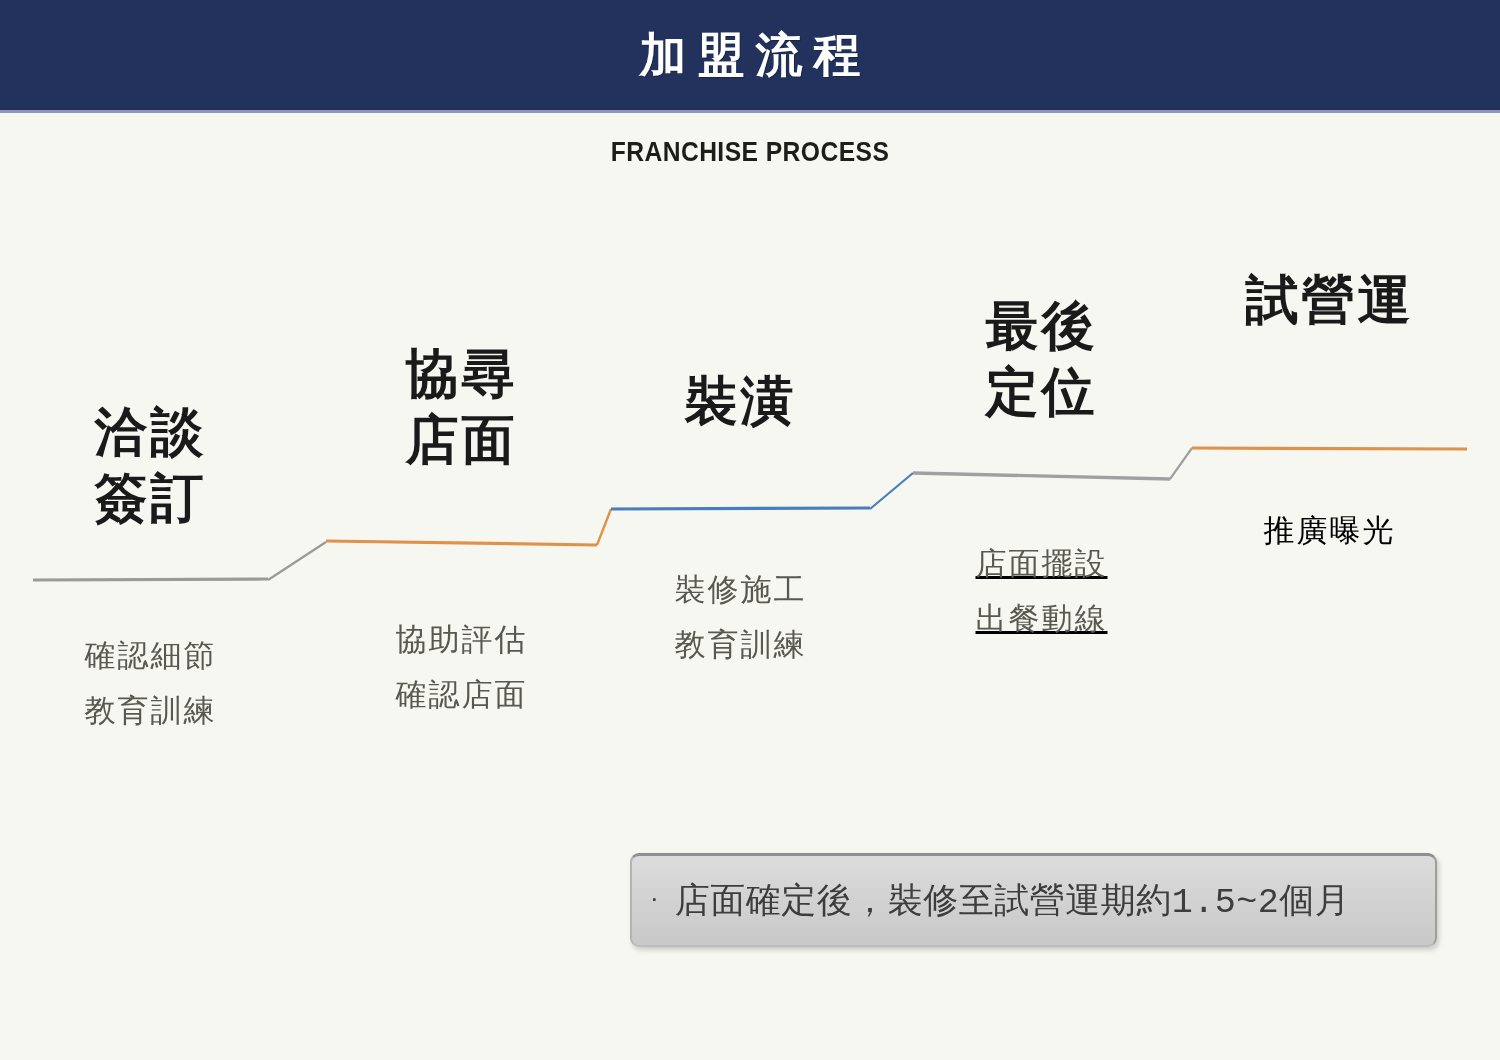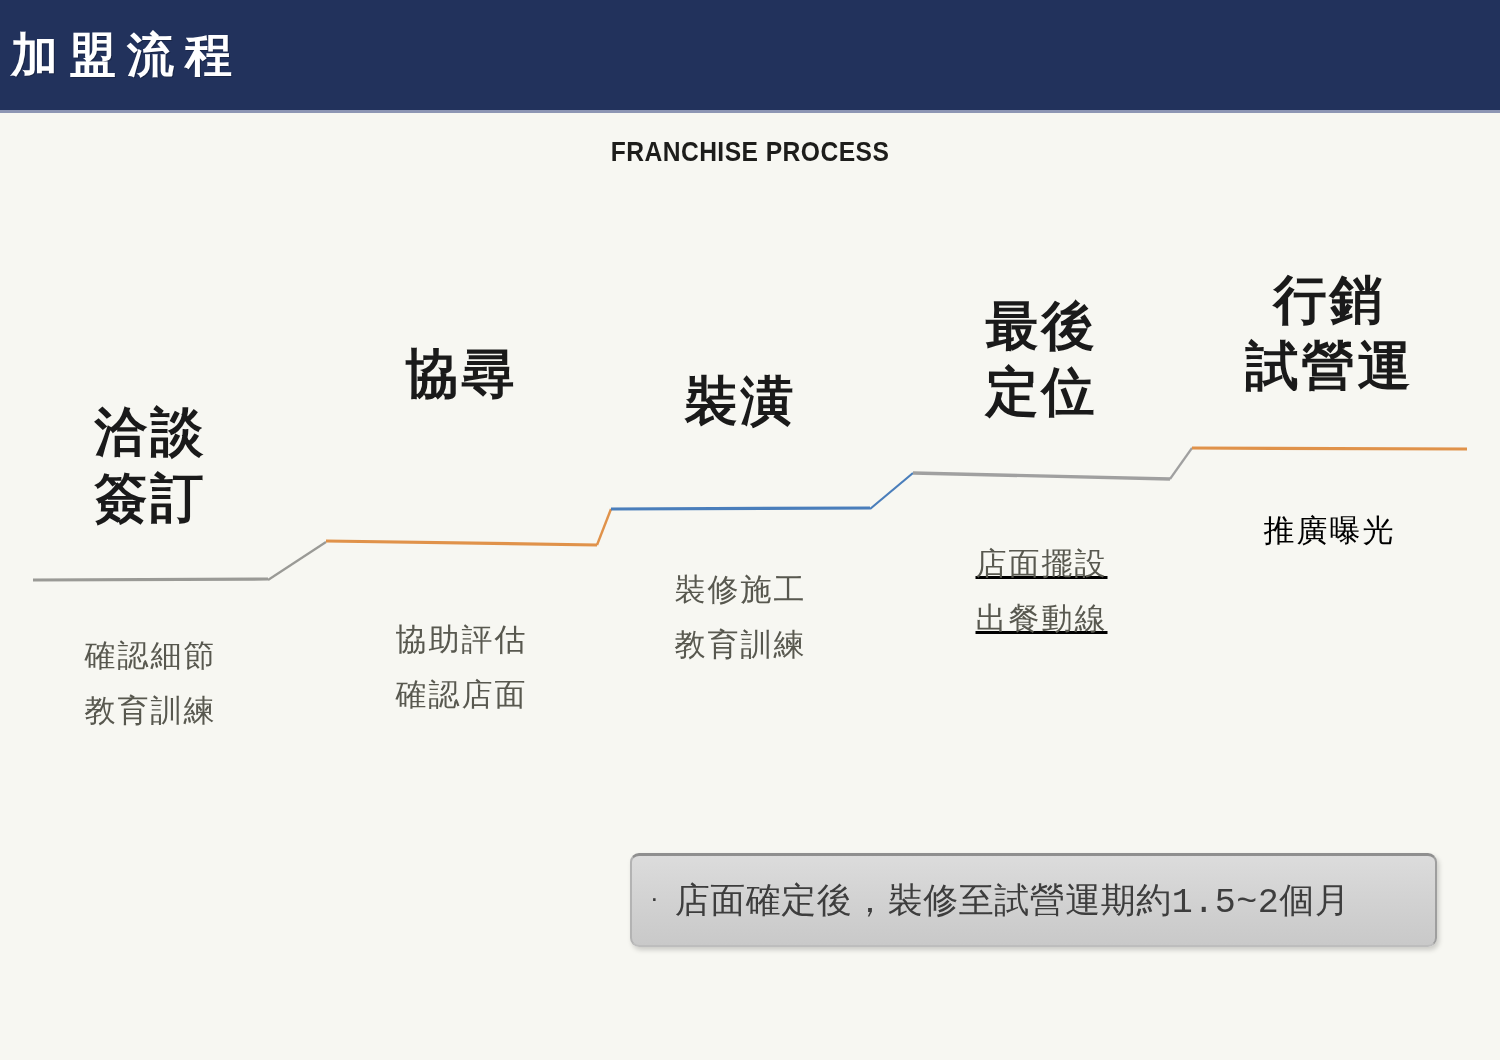--- a/index.html
+++ b/index.html
@@ -24,20 +24,21 @@
     height: 113px;
     background: #22325c;
     border-bottom: 3px solid #8d96b4;
     box-sizing: border-box;
   }
   #header-title {
     position: absolute;
     left: 0;
     top: 24px;
     width: 1500px;
+    text-align: center;
     color: #ffffff;
     font-size: 47px;
     font-weight: bold;
     letter-spacing: 11px;
     text-indent: 11px;
     font-family: "DejaVu Sans", "Liberation Sans", sans-serif;
     line-height: 62px;
     text-shadow: 1px 1px 0 rgba(0,0,0,0.25);
   }
 
@@ -160,20 +161,21 @@
   </div>
 </div>
 <div class="step" style="left:33px; top:628px; width:235px;">
   <div class="step-sub">確認細節</div>
   <div class="step-sub">教育訓練</div>
 </div>
 
 <div class="step" style="left:326px; top:340px; width:271px;">
   <div class="step-title">
     <div>協尋</div>
+    <div>店面</div>
   </div>
 </div>
 <div class="step" style="left:326px; top:612px; width:271px;">
   <div class="step-sub">協助評估</div>
   <div class="step-sub">確認店面</div>
 </div>
 
 <div class="step" style="left:611px; top:326px; width:259px;margin-top:41px;">
   <div class="step-title">
     <div>裝潢</div>
@@ -190,21 +192,20 @@
     <div>定位</div>
   </div>
 </div>
 <div class="step" style="left:913px; top:536px; width:257px;text-decoration:underline;">
   <div class="step-sub">店面擺設</div>
   <div class="step-sub">出餐動線</div>
 </div>
 
 <div class="step" style="left:1192px; top:266px; width:275px;">
   <div class="step-title">
-    <div>行銷</div>
     <div>試營運</div>
   </div>
 </div>
 <div class="step" style="left:1192px; top:503px; width:275px;">
   <div class="step-sub accent">推廣曝光</div>
 </div>
 
 <div id="note-box">
   <span id="note-bullet">·</span>
   <span id="note-text">店面確定後，裝修至試營運期約1.5~2個月</span>

